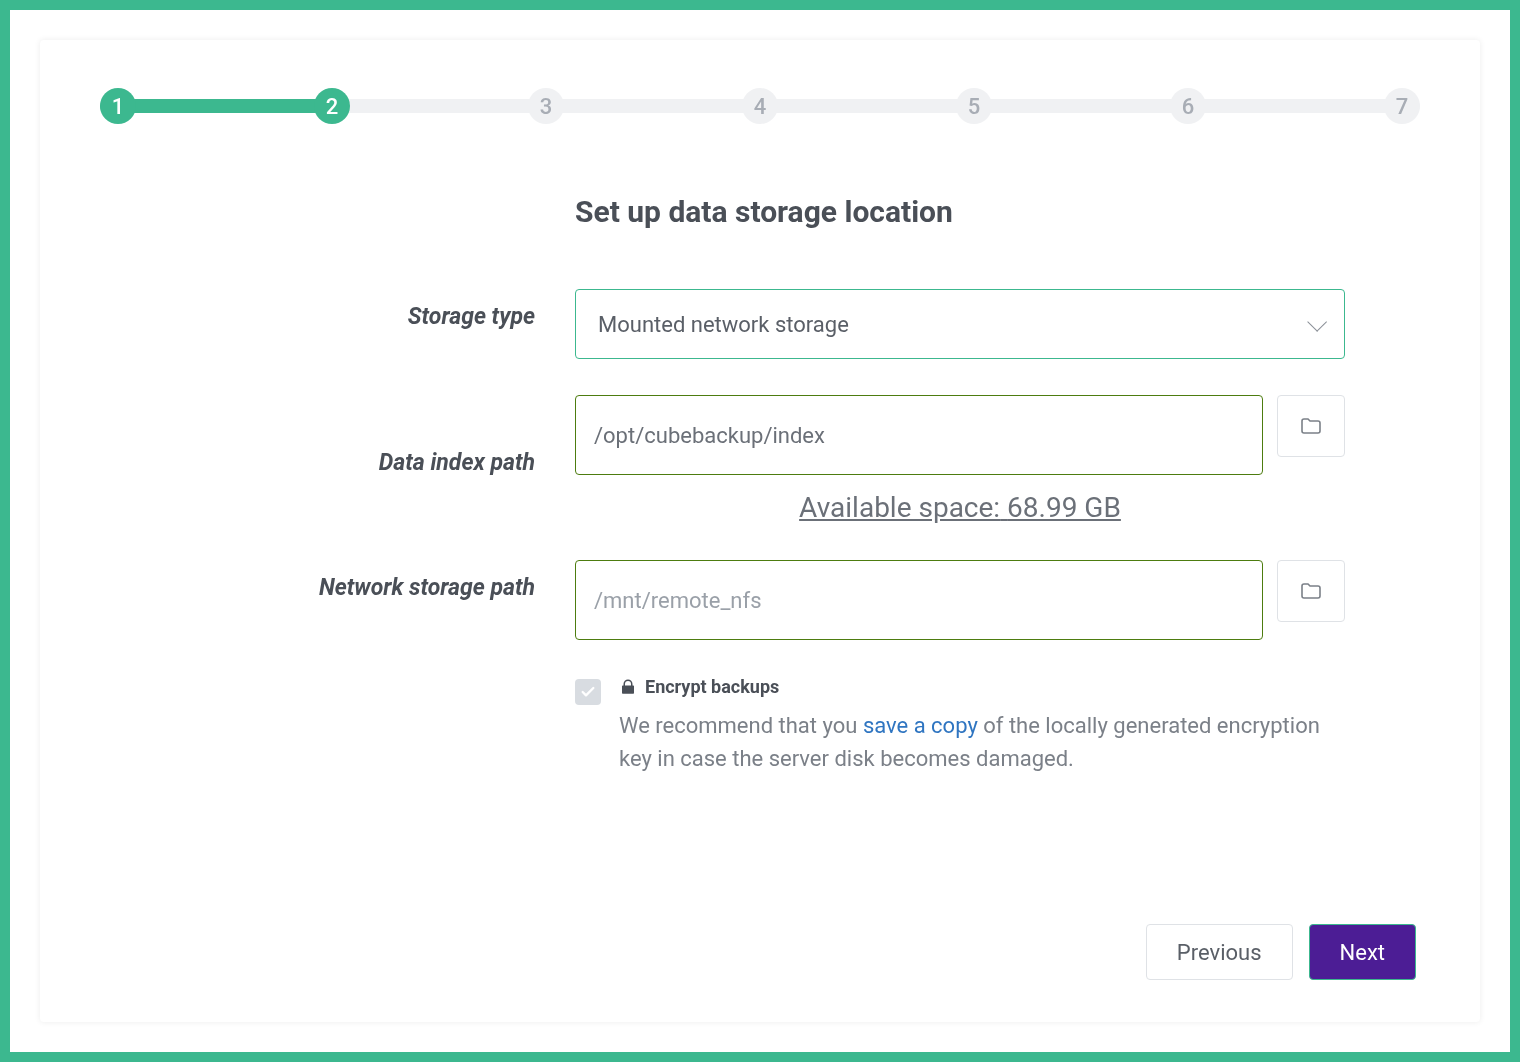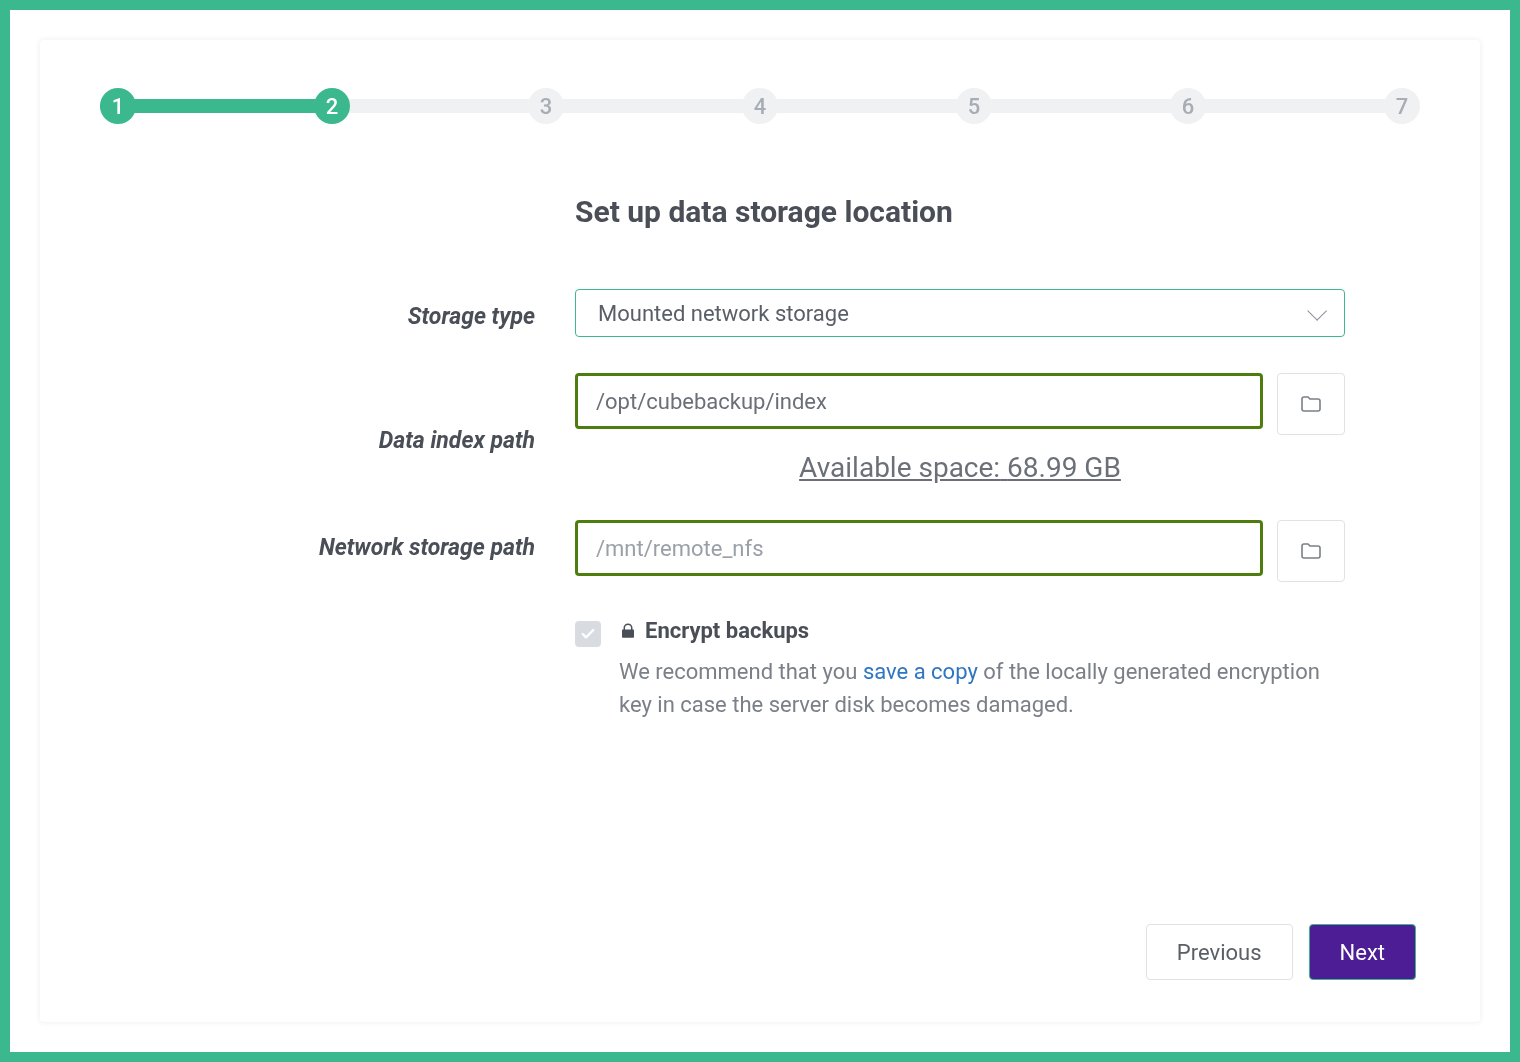--- a/index.html
+++ b/index.html
@@ -111,36 +111,36 @@
     margin-bottom: 14px;
     display: block;
   }
   .input-row {
     display: flex;
     gap: 14px;
     align-items: stretch;
   }
   .select-box {
     flex: 1;
-    height: 48px;
+    height: 70px;
     border: 1.5px solid #3cb88f;
     border-radius: 4px;
     padding: 0 22px;
     display: flex;
     align-items: center;
     justify-content: space-between;
     font-size: 22px;
     color: #5a5f67;
     cursor: pointer;
     background: #fff;
   }
   .text-input {
     flex: 1;
-    height: 56px;
-    border: 3px solid #4d7c0f;
+    height: 80px;
+    border: 1px solid #4d7c0f;
     border-radius: 4px;
     padding: 0 18px;
     font-size: 22px;
     color: #6b7078;
     background: #fff;
     outline: none;
     font-family: inherit;
   }
   .text-input::placeholder { color: #9aa0a8; }
   .browse-btn {
@@ -176,21 +176,21 @@
     display: flex;
     align-items: center;
     justify-content: center;
     flex-shrink: 0;
     margin-top: 3px;
   }
   .encrypt-label-line {
     display: flex;
     align-items: center;
     gap: 8px;
-    font-size: 22px;
+    font-size: 18px;
     font-weight: 700;
     color: #4a4f57;
     margin-bottom: 12px;
   }
   .encrypt-desc {
     font-size: 22px;
     color: #7b8088;
     line-height: 1.5;
     max-width: 720px;
   }

